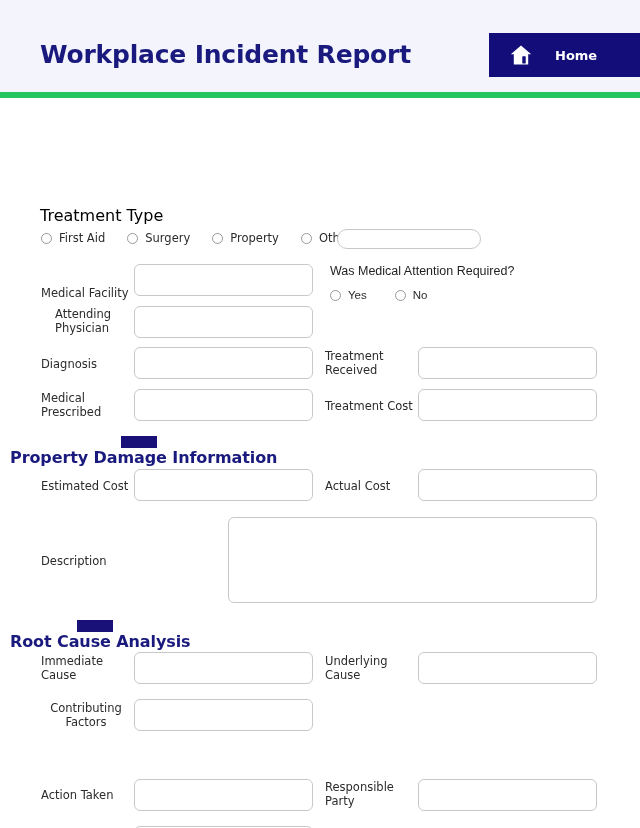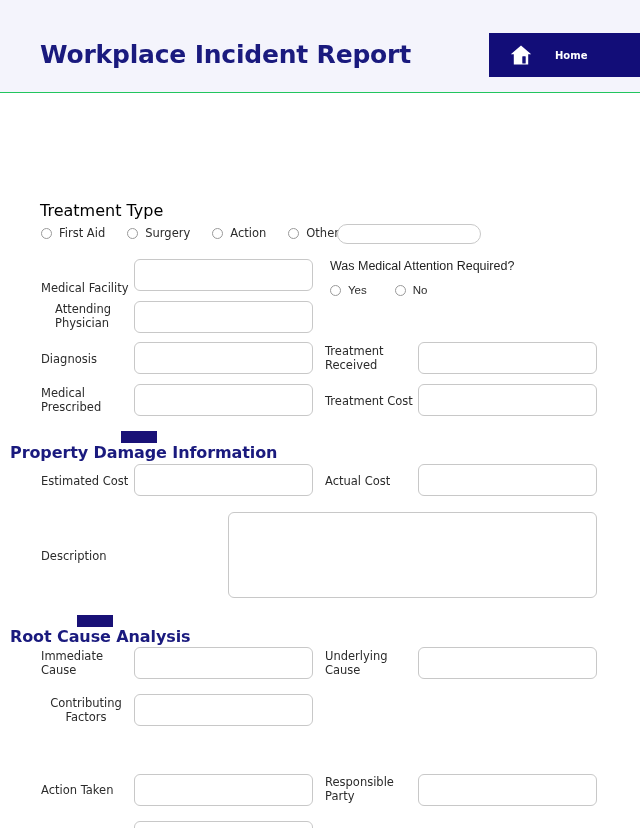--- a/index.html
+++ b/index.html
@@ -13,21 +13,21 @@
     font-family: "DejaVu Sans", sans-serif;
     position: relative;
     overflow: hidden;
   }
 
   
   .header {
     position: relative;
     height: 92px;
     background: #f4f4fc;
-    border-bottom: 1px solid #22c55e;
+    border-bottom: 6px solid #22c55e;
   }
   .header-title {
     position: absolute;
     left: 40px;
     top: 40px;
     font-size: 25px;
     font-weight: bold;
     color: #1a1a7e;
     letter-spacing: -0.2px;
     white-space: nowrap;
@@ -46,21 +46,21 @@
     cursor: pointer;
   }
   .home-icon {
     width: 24px;
     height: 24px;
     display: block;
     flex: 0 0 auto;
   }
   .home-label {
     color: #ffffff;
-    font-size: 10px;
+    font-size: 13px;
     font-weight: bold;
     margin-left: 22px;
     white-space: nowrap;
   }
 
   
   .form-body {
     position: relative;
     height: 736px;
   }
@@ -191,21 +191,21 @@
     <label class="radio-item" style="margin-right:22px;">
       <span class="radio-dot"></span>
       <span class="radio-text">First Aid</span>
     </label>
     <label class="radio-item" style="margin-right:22px;">
       <span class="radio-dot"></span>
       <span class="radio-text">Surgery</span>
     </label>
     <label class="radio-item" style="margin-right:22px;">
       <span class="radio-dot"></span>
-      <span class="radio-text">Action</span>
+      <span class="radio-text">Property</span>
     </label>
     <label class="radio-item">
       <span class="radio-dot"></span>
       <span class="radio-text">Other:</span>
     </label>
   </div>
 
   <input class="abs text-input" type="text" style="left: 337px; top: 131px; width: 144px; height: 20px; border-radius: 10px;" placeholder="">
 
   <div class="abs field-label" style="left:41px; top:176px;margin-top:12px;">Medical Facility</div>

